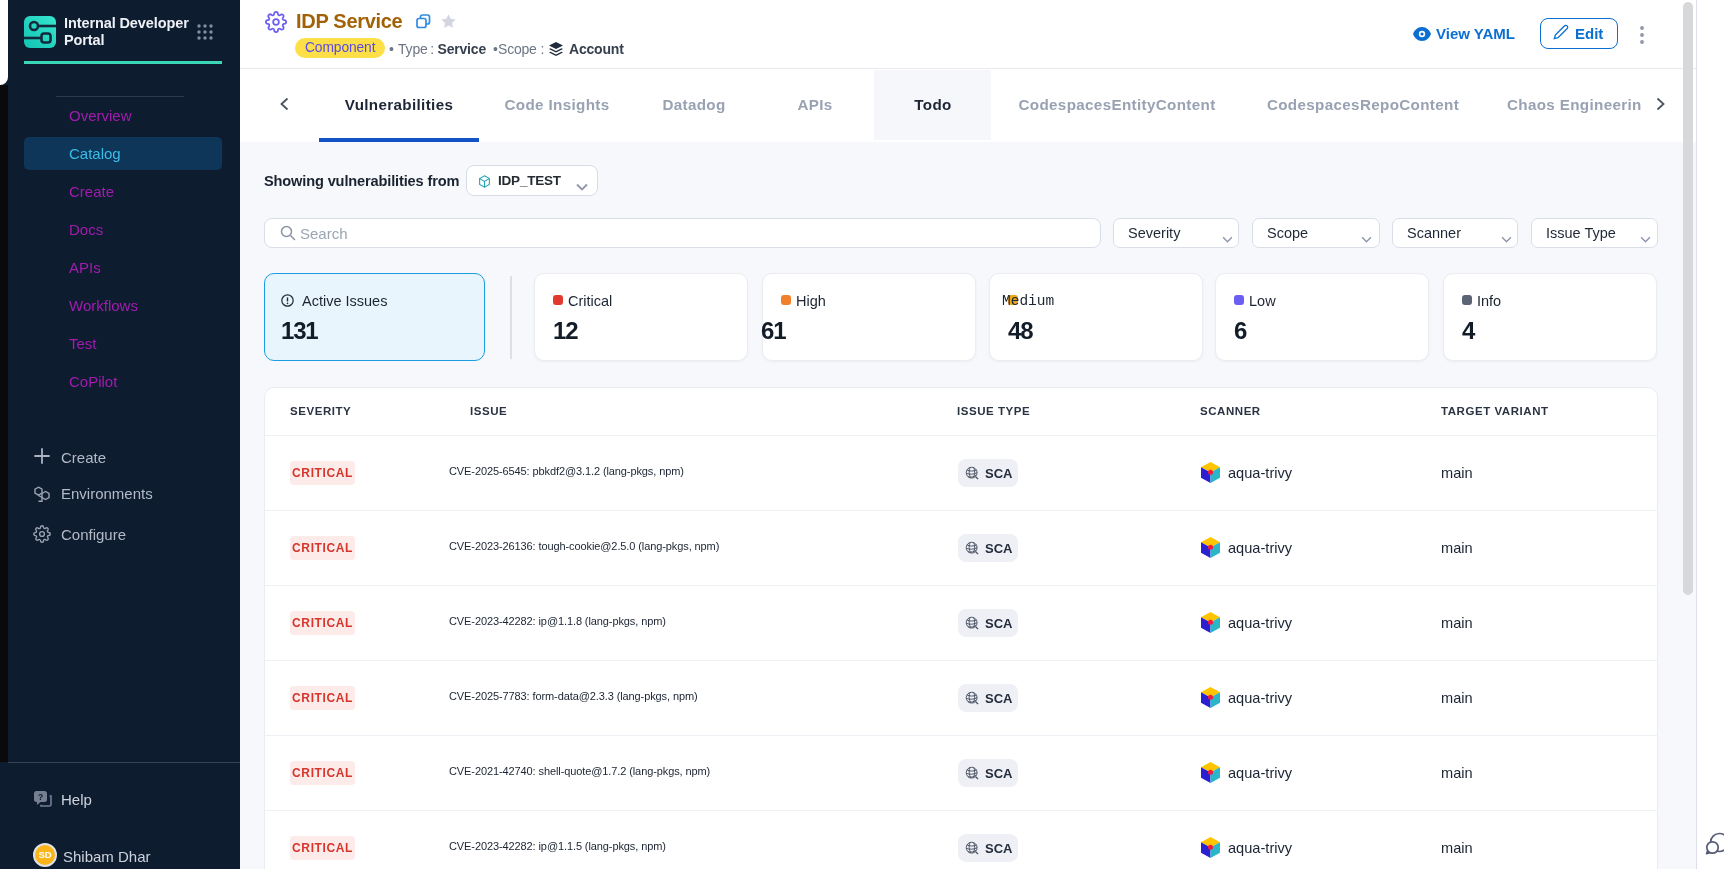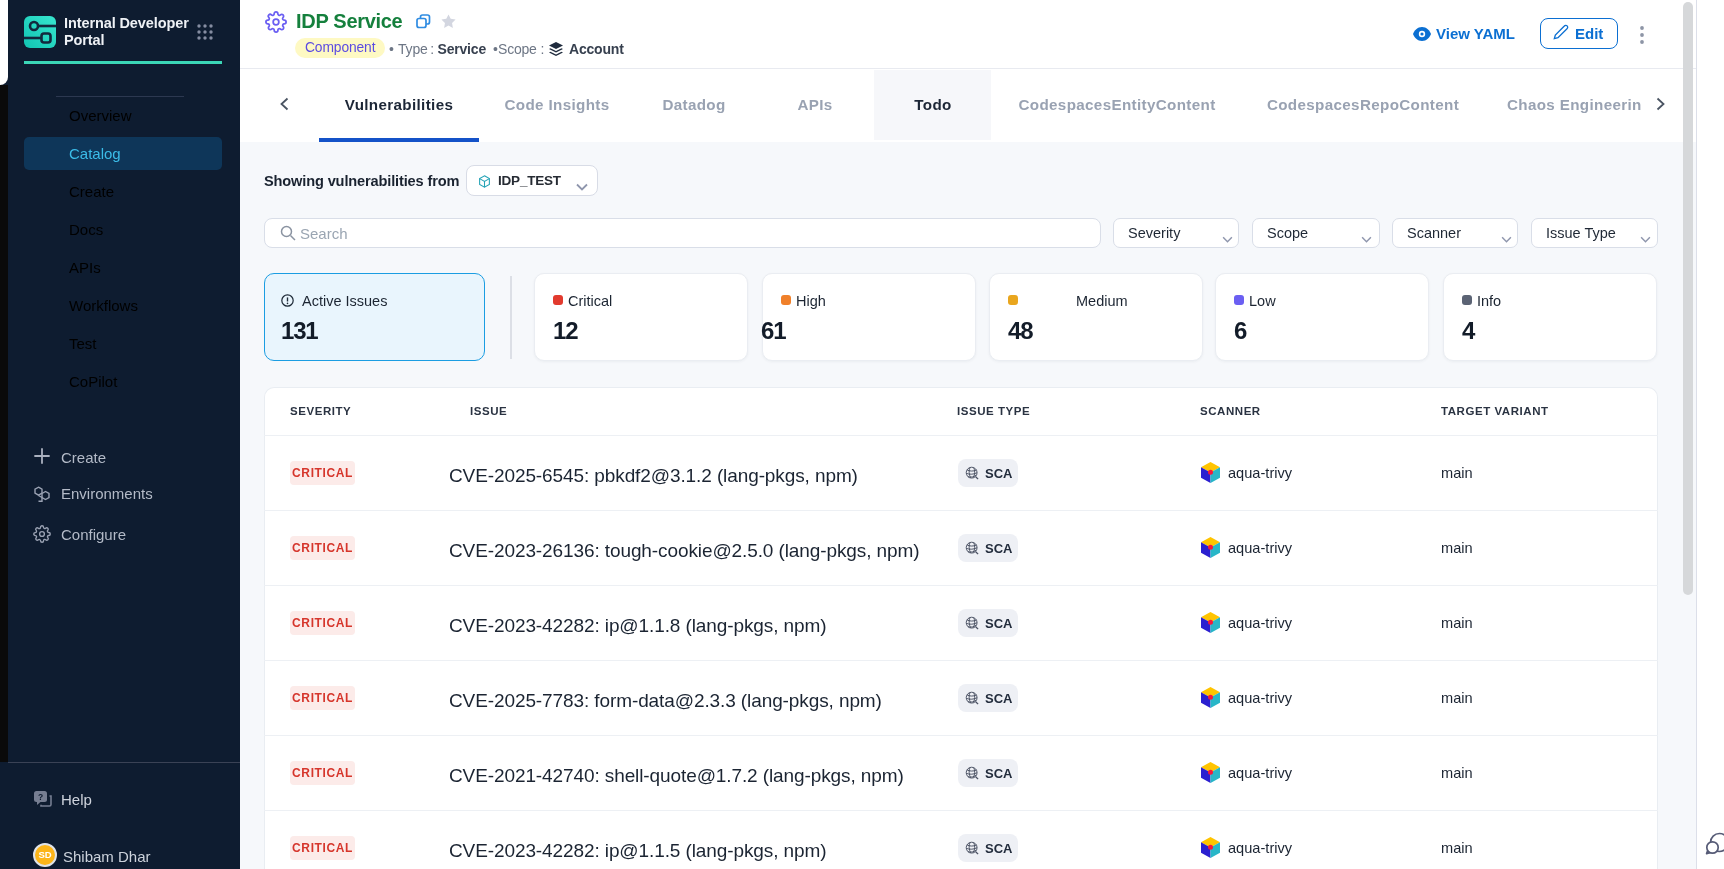--- a/index.html
+++ b/index.html
@@ -10,35 +10,35 @@
 
 #sidebar { left:0; top:0; width:240px; height:869px; background:#0e1c30; }
 #lstrip-black { left:0; top:85px; width:8px; height:677px; background:#0a0a0a; }
 #lstrip-white { left:0; top:0; width:8px; height:85px; background:#ffffff; border-bottom-right-radius:14px; }
 #logo { left:24px; top:16px; width:32px; height:32px; border-radius:6px;
   background:linear-gradient(225deg,#38e6cf 0%,#11c4b2 100%); }
 #brand { left:64px; top:15px; width:160px; color:#eef1f5; font-size:14.5px; font-weight:700; line-height:16.5px; letter-spacing:-.1px;}
 #gridicon { left:197px; top:24px; }
 #tealrule { left:24px; top:61px; width:198px; height:3px; background:#3bd6b6; }
 #navdivider { left:56px; top:96px; width:128px; height:1px; background:#2c3850; }
-.navitem { left:0; width:240px; height:38px; line-height:38px; color:#000000; font-size:15px; padding-left:69px; }
+.navitem { left:0; width:240px; height:38px; line-height:38px; color:#a21caf; font-size:15px; padding-left:69px; }
 #navsel { left:24px; top:137px; width:198px; height:33px; background:#0e3659; border-radius:5px; }
 #navsel-label { left:69px; top:137px; height:33px; line-height:33px; color:#3bbce8; font-size:15px; }
 .lowitem { left:0; width:240px; height:24px; color:#b3bac7; font-size:15px; line-height:24px; padding-left:61px;}
 .lowicon { left:33px; width:18px; height:18px; }
 #helpicon { left:33px; top:790px; }
 #helplabel { left:61px; top:791px; color:#ced3dc; font-size:15px; }
 #avatar { left:33px; top:843px; width:24px; height:24px; border-radius:50%; background:#fcb519; border:2px solid #dfe3e8; color:#fff; font-size:9.5px; font-weight:700; text-align:center; line-height:20px; }
 #uname { left:63px; top:848px; color:#ccd2db; font-size:15px; }
 
 
 #mainbg { left:240px; top:0; width:1457px; height:142px; background:#ffffff; }
 #hdrborder { left:240px; top:68px; width:1457px; height:1px; background:#e8eaf0; }
-#title { left:296px; top:10px; font-size:20px; font-weight:700; color:#15803d; letter-spacing:-.3px; }
-#badge { left:295px; top:38px; height:20px; line-height:20px; padding:0 10px; background:#fef9c3; border-radius:10px; color:#5b4be2; font-size:13.8px; letter-spacing:-.1px; }
+#title { left:296px; top:10px; font-size:20px; font-weight:700; color:#a16207; letter-spacing:-.3px; }
+#badge { left:295px; top:38px; height:20px; line-height:20px; padding:0 10px; background:#fde047; border-radius:10px; color:#5b4be2; font-size:13.8px; letter-spacing:-.1px; }
 .metatext { top:41px; font-size:14px; color:#6d7685; white-space:nowrap; letter-spacing:-.2px; }
 .metadark { color:#37404f; font-weight:700; }
 #viewyaml { left:1436px; top:25px; font-size:15px; font-weight:700; color:#0b6fd2; }
 #editbtn { left:1540px; top:18px; width:78px; height:31px; border:1.5px solid #0b6fd2; border-radius:8px; }
 #editlabel { left:1575px; top:25px; font-size:15px; font-weight:700; color:#0b6fd2; }
 
 
 #adrsblock { left:874px; top:70px; width:117px; height:70px; background:#f6f7fa; }
 .tab { top:96px; font-size:15.2px; font-weight:700; color:#99a2b2; letter-spacing:.35px; transform:translateX(-50%); white-space:nowrap; }
 .tabactive { color:#1c2636; }
@@ -65,21 +65,21 @@
 .card { top:273px; width:214px; height:88px; background:#fff; border:1px solid #eaedf2; border-radius:10px; box-shadow:0 1px 3px rgba(20,30,50,.05); }
 .dot { top:295px; width:10px; height:10px; border-radius:3px; }
 .cardlabel { top:293px; font-size:14.5px; color:#1c2532; }
 .cardnum { top:317px; font-size:24px; font-weight:700; color:#131c29; letter-spacing:-1.2px; }
 
 
 #tablepanel { left:264px; top:387px; width:1394px; height:498px; background:#fff; border:1px solid #e9edf2; border-radius:10px 10px 0 0; border-bottom:none; }
 .th { top:405px; font-size:11.5px; font-weight:700; color:#2a3342; letter-spacing:.55px; }
 .rowline { left:264px; width:1394px; height:1px; background:#edf0f4; }
 .critbadge { left:290px; width:65px; height:24px; background:#fcebe9; border-radius:4px; color:#d6362c; font-size:12px; font-weight:700; letter-spacing:.6px; text-align:center; line-height:24px; }
-.issue { left:449px; font-size:19px; color:#1b2432; letter-spacing:-.1px; }
+.issue { left:449px; font-size:11px; color:#1b2432; letter-spacing:-.1px; }
 .scabadge { left:958px; width:60px; height:28px; background:#eef0f5; border-radius:8px; }
 .scatext { left:985px; font-size:13px; font-weight:700; color:#222c3c; }
 .scanner { left:1228px; font-size:14.6px; color:#1b2432; }
 .variant { left:1441px; font-size:14.6px; color:#1b2432; }
 </style>
 </head>
 <body>
 <div class="abs" id="sidebar"></div>
 <div class="abs" id="lstrip-black"></div>
 <div class="abs" id="lstrip-white"></div>
@@ -308,21 +308,21 @@
 <div class="abs cardlabel" style="left:568px;">Critical</div>
 <div class="abs cardnum" style="left:553px;">12</div>
 
 <div class="abs card" style="left:762px;"></div>
 <div class="abs dot" style="left:781px; background:#f0802a;"></div>
 <div class="abs cardlabel" style="left:796px;">High</div>
 <div class="abs cardnum" style="left:761px;">61</div>
 
 <div class="abs card" style="left:989px;"></div>
 <div class="abs dot" style="left:1008px; background:#e9a61e;"></div>
-<div class="abs cardlabel" style="left:1076px;">Medium</div>
+<div class="abs cardlabel" style="left:1002px;font-family:Liberation Mono, monospace;">Medium</div>
 <div class="abs cardnum" style="left:1008px;">48</div>
 
 <div class="abs card" style="left:1215px;"></div>
 <div class="abs dot" style="left:1234px; background:#6b5ff2;"></div>
 <div class="abs cardlabel" style="left:1249px;">Low</div>
 <div class="abs cardnum" style="left:1234px;">6</div>
 
 <div class="abs card" style="left:1443px;"></div>
 <div class="abs dot" style="left:1462px; background:#5b6374;"></div>
 <div class="abs cardlabel" style="left:1477px;">Info</div>

